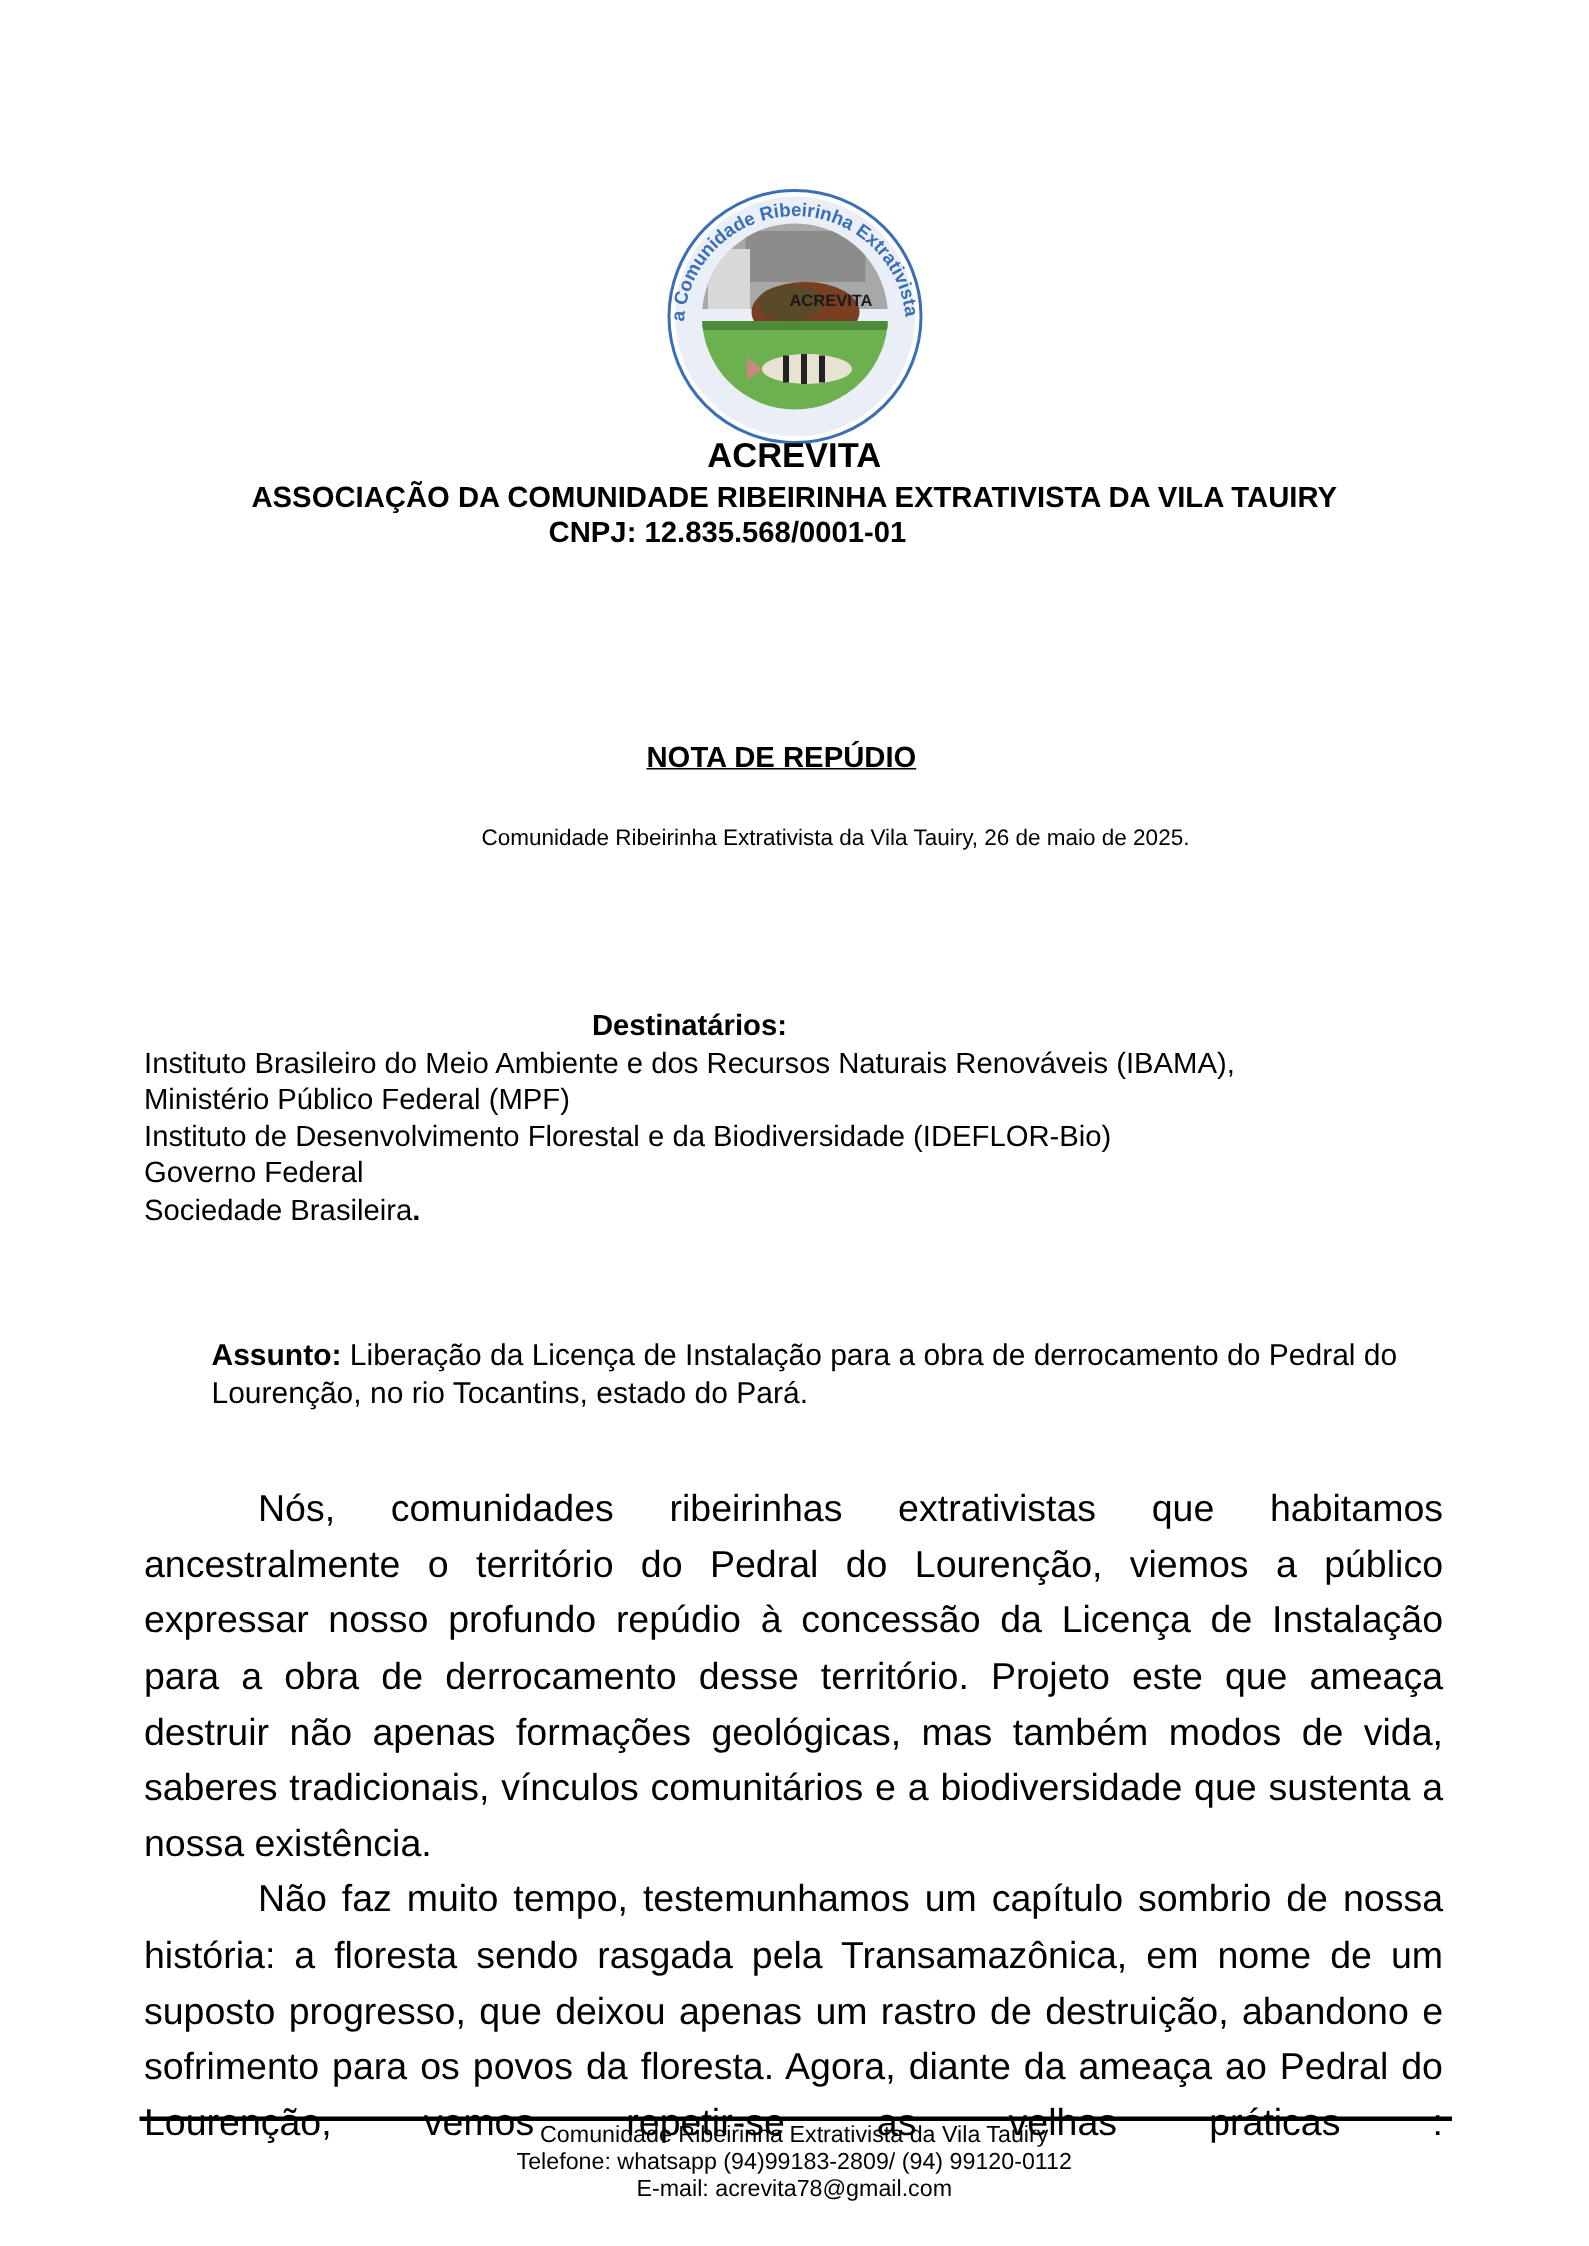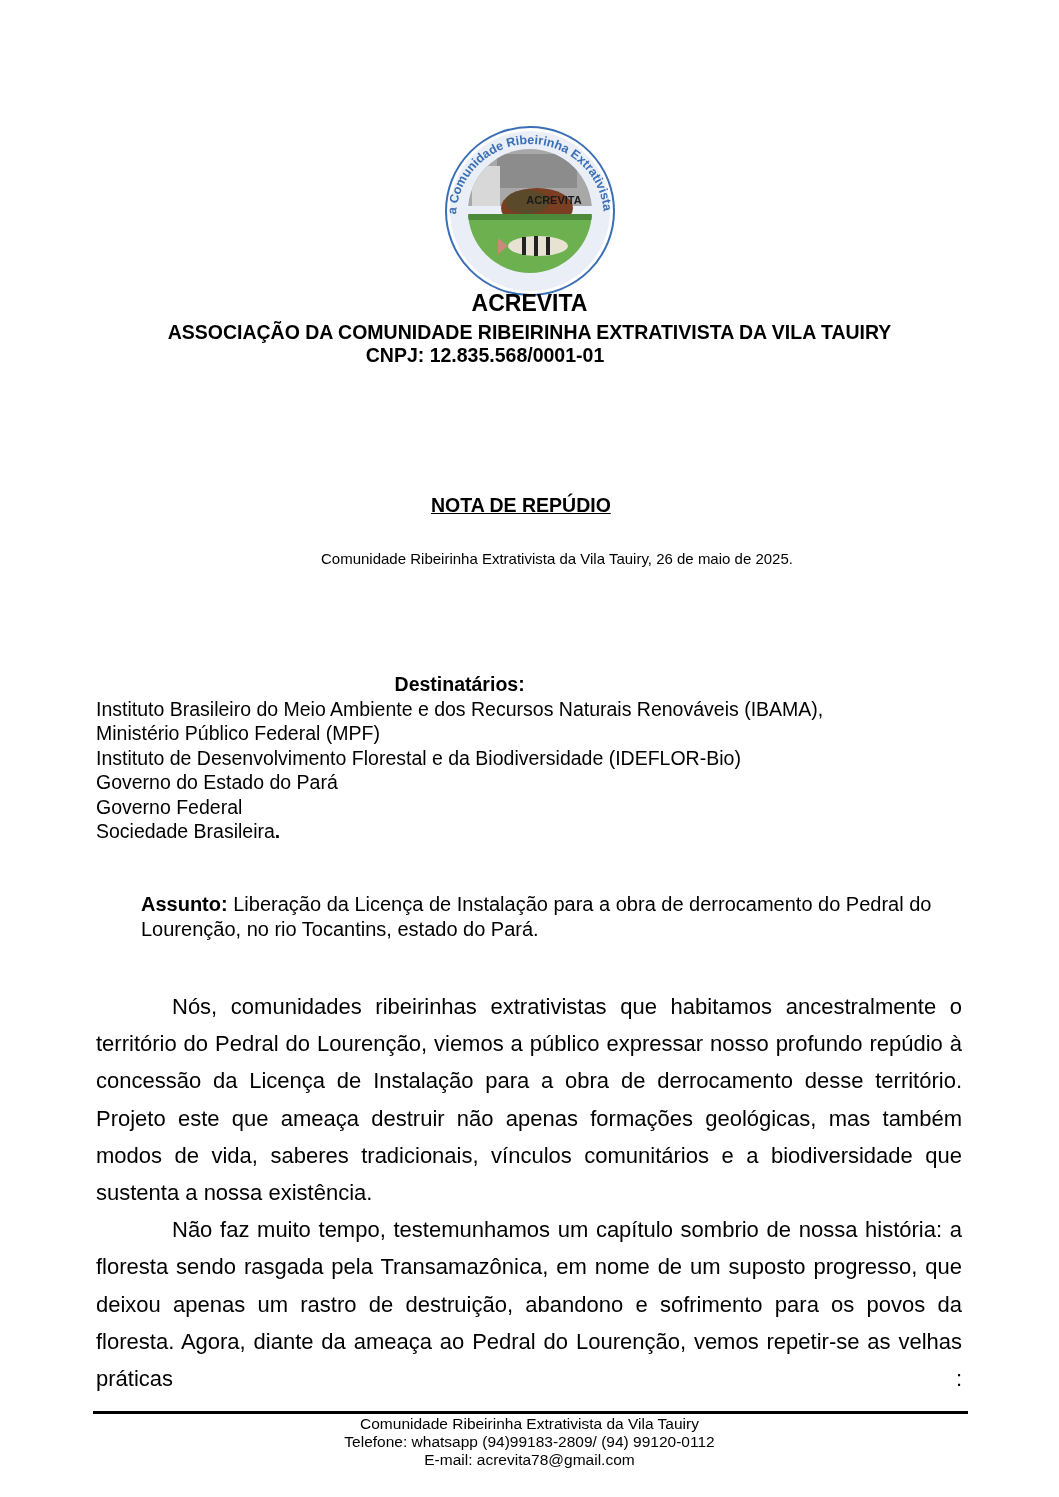--- a/index.html
+++ b/index.html
@@ -34,21 +34,21 @@
   .recipients {
     position: absolute; left: 96px; top: 672px; font-size: 19.5px; line-height: 24.5px;
   }
   .recipients .label { font-weight: bold; text-align: center; }
   .subject {
     position: absolute; left: 96px; top: 892px; width: 870px; font-size: 20px; line-height: 24.5px; margin-left: 45px;
   }
   .subject .label { font-weight: bold; }
   .body-text {
     position: absolute; left: 96px; top: 988px; width: 866px;
-    font-size: 22px; line-height: 37.2px; text-align: justify;
+    font-size: 25px; line-height: 37.2px; text-align: justify;
   }
   .body-text p { margin: 0; text-indent: 76px; }
   .body-text p.last-line-justify { text-align-last: justify; }
   .footer-rule {
     position: absolute; left: 93px; top: 1411px; width: 875px; height: 3px; background: #000;
   }
   .footer {
     position: absolute; left: 0; width: 1059px; top: 1415px; text-align: center;
     font-size: 15.5px; font-weight: normal; line-height: 18px;
   }
@@ -93,21 +93,20 @@
 <div class="org-cnpj">CNPJ: 12.835.568/0001-01</div>
 
 <div class="doc-title">NOTA DE REPÚDIO</div>
 <div class="date-line">Comunidade Ribeirinha Extrativista da Vila Tauiry, 26 de maio de 2025.</div>
 
 <div class="recipients">
   <div class="label">Destinatários:</div>
   <div>Instituto Brasileiro do Meio Ambiente e dos Recursos Naturais Renováveis (IBAMA),</div>
   <div>Ministério Público Federal (MPF)</div>
   <div>Instituto de Desenvolvimento Florestal e da Biodiversidade (IDEFLOR-Bio)</div>
-  <div>Governo do Estado do Pará</div>
   <div>Governo Federal</div>
   <div><span>Sociedade Brasileira</span><b>.</b></div>
 </div>
 
 <div class="subject">
   <span class="label">Assunto:</span><span> Liberação da Licença de Instalação para a obra de derrocamento do Pedral do Lourenção, no rio Tocantins, estado do Pará.</span>
 </div>
 
 <div class="body-text">
   <p>Nós, comunidades ribeirinhas extrativistas que habitamos ancestralmente o território do Pedral do Lourenção, viemos a público expressar nosso profundo repúdio à concessão da Licença de Instalação para a obra de derrocamento desse território. Projeto este que ameaça destruir não apenas formações geológicas, mas também modos de vida, saberes tradicionais, vínculos comunitários e a biodiversidade que sustenta a nossa existência.</p>

